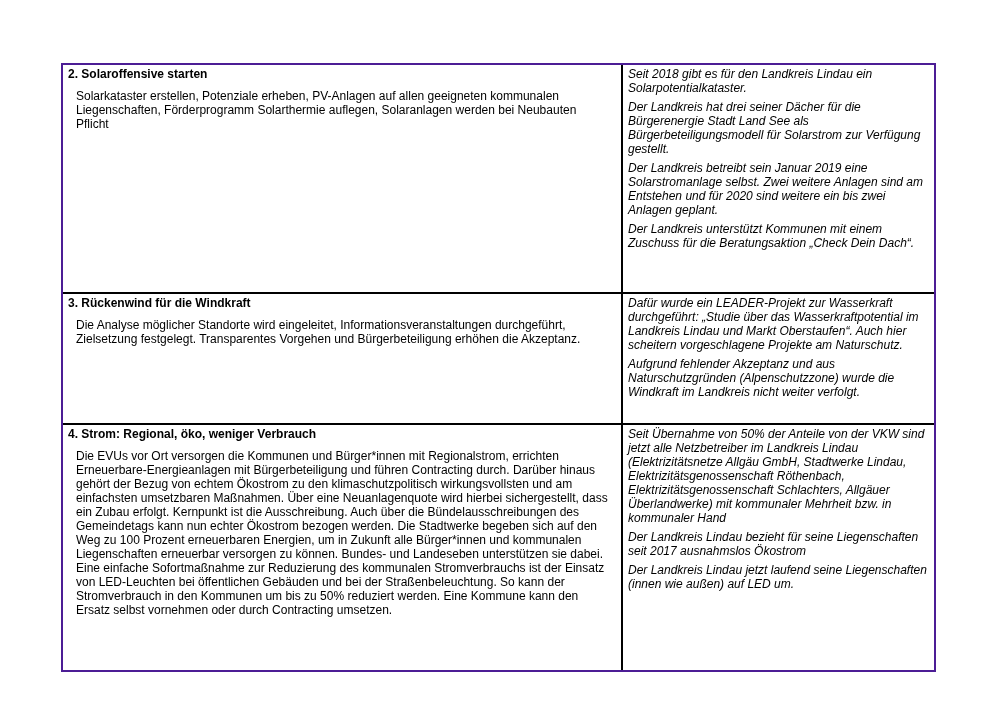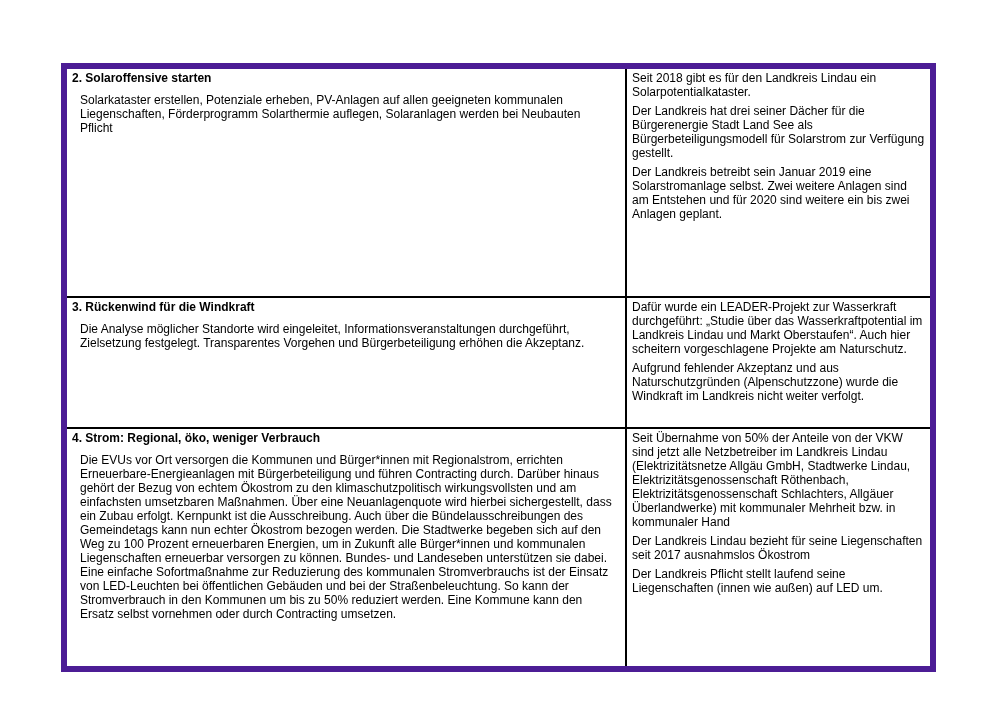--- a/index.html
+++ b/index.html
@@ -18,21 +18,21 @@
     background: #ffffff;
     overflow: hidden;
   }
   .doc-table {
     position: absolute;
     left: 61px;
     top: 63px;
     width: 875px;
     height: 609px;
     box-sizing: border-box;
-    border: 6px solid #4c1d95;
+    border: 2px solid #4c1d95;
     display: grid;
     grid-template-columns: 560px 1fr;
     grid-template-rows: 229px 131px 1fr;
     background: #ffffff;
   }
   .cell {
     box-sizing: border-box;
     padding: 2px 5px 2px 5px;
     font-size: 12px;
     line-height: 14px;
@@ -40,52 +40,53 @@
   }
   .cell.left  { border-right: 2px solid #000000; }
   .cell.rb    { border-bottom: 2px solid #000000; }
   .cell h3 {
     margin: 0;
     font-size: 12px;
     line-height: 14px;
     font-weight: bold;
   }
   .cell p { margin: 8px; }
-  .cell.right p { margin: 0 0 5px 0; }
+  .cell.right p { margin: 0 0 5px 0; font-style: italic; }
   .cell.right p:last-child { margin-bottom: 0; }
 </style>
 </head>
 <body>
 
 <div class="page">
   <div class="doc-table">
 
     <div class="cell left rb">
       <h3>2. Solaroffensive starten</h3>
       <p>Solarkataster erstellen, Potenziale erheben, PV-Anlagen auf allen geeigneten kommunalen Liegenschaften, Förderprogramm Solarthermie auflegen, Solaranlagen werden bei Neubauten Pflicht</p>
     </div>
     <div class="cell right rb">
       <p>Seit 2018 gibt es für den Landkreis Lindau ein Solarpotentialkataster.</p>
       <p>Der Landkreis hat drei seiner Dächer für die Bürgerenergie Stadt Land See als Bürgerbeteiligungsmodell für Solarstrom zur Verfügung gestellt.</p>
       <p>Der Landkreis betreibt sein Januar 2019 eine Solarstromanlage selbst. Zwei weitere Anlagen sind am Entstehen und für 2020 sind weitere ein bis zwei Anlagen geplant.</p>
+      <p>Der Landkreis unterstützt Kommunen mit einem Zuschuss für die Beratungsaktion „Check Dein Dach“.</p>
     </div>
 
     <div class="cell left rb">
       <h3>3. Rückenwind für die Windkraft</h3>
       <p>Die Analyse möglicher Standorte wird eingeleitet, Informationsveranstaltungen durchgeführt, Zielsetzung festgelegt. Transparentes Vorgehen und Bürgerbeteiligung erhöhen die Akzeptanz.</p>
     </div>
     <div class="cell right rb">
       <p>Dafür wurde ein LEADER-Projekt zur Wasserkraft durchgeführt: „Studie über das Wasserkraftpotential im Landkreis Lindau und Markt Oberstaufen“. Auch hier scheitern vorgeschlagene Projekte am Naturschutz.</p>
       <p>Aufgrund fehlender Akzeptanz und aus Naturschutzgründen (Alpenschutzzone) wurde die Windkraft im Landkreis nicht weiter verfolgt.</p>
     </div>
 
     <div class="cell left">
       <h3>4. Strom: Regional, öko, weniger Verbrauch</h3>
       <p>Die EVUs vor Ort versorgen die Kommunen und Bürger*innen mit Regionalstrom, errichten Erneuerbare-Energieanlagen mit Bürgerbeteiligung und führen Contracting durch. Darüber hinaus gehört der Bezug von echtem Ökostrom zu den klimaschutzpolitisch wirkungsvollsten und am einfachsten umsetzbaren Maßnahmen. Über eine Neuanlagenquote wird hierbei sichergestellt, dass ein Zubau erfolgt. Kernpunkt ist die Ausschreibung. Auch über die Bündelausschreibungen des Gemeindetags kann nun echter Ökostrom bezogen werden. Die Stadtwerke begeben sich auf den Weg zu 100 Prozent erneuerbaren Energien, um in Zukunft alle Bürger*innen und kommunalen Liegenschaften erneuerbar versorgen zu können. Bundes- und Landeseben unterstützen sie dabei. Eine einfache Sofortmaßnahme zur Reduzierung des kommunalen Stromverbrauchs ist der Einsatz von LED-Leuchten bei öffentlichen Gebäuden und bei der Straßenbeleuchtung. So kann der Stromverbrauch in den Kommunen um bis zu 50% reduziert werden. Eine Kommune kann den Ersatz selbst vornehmen oder durch Contracting umsetzen.</p>
     </div>
     <div class="cell right">
       <p>Seit Übernahme von 50% der Anteile von der VKW sind jetzt alle Netzbetreiber im Landkreis Lindau (Elektrizitätsnetze Allgäu GmbH, Stadtwerke Lindau, Elektrizitätsgenossenschaft Röthenbach, Elektrizitätsgenossenschaft Schlachters, Allgäuer Überlandwerke) mit kommunaler Mehrheit bzw. in kommunaler Hand</p>
       <p>Der Landkreis Lindau bezieht für seine Liegenschaften seit 2017 ausnahmslos Ökostrom</p>
-      <p>Der Landkreis Pflicht stellt laufend seine Liegenschaften (innen wie außen) auf LED um.</p>
+      <p>Der Landkreis Lindau jetzt laufend seine Liegenschaften (innen wie außen) auf LED um.</p>
     </div>
 
   </div>
 </div>
 
 </body></html>

